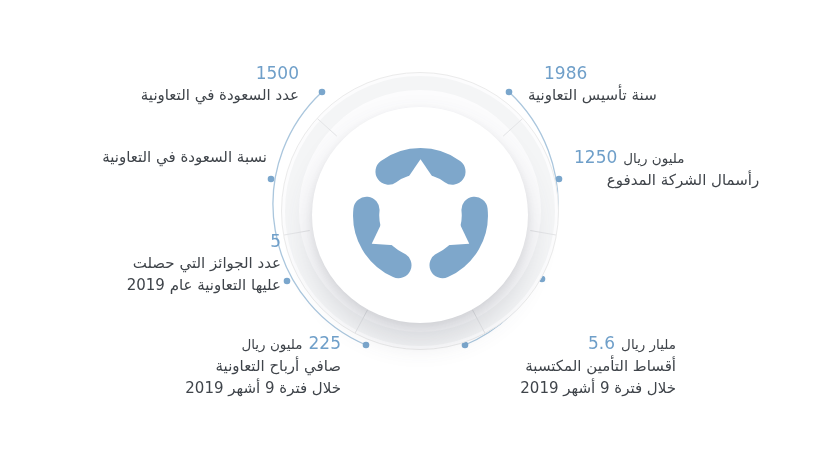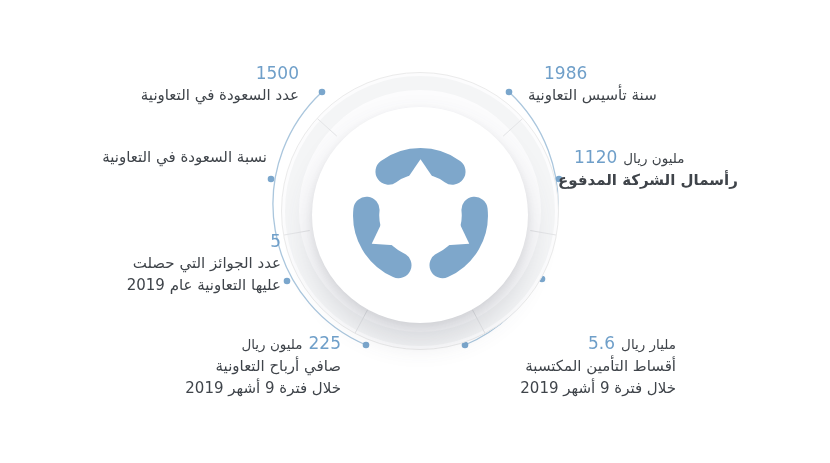--- a/index.html
+++ b/index.html
@@ -108,24 +108,24 @@
     </div>
     <div class="lbl" dir="rtl" style="text-align:left;">سنة تأسيس التعاونية</div>
   </div>
 
   <div class="stat side-left" style="right:563px;top:146px;width:250px;">
     <div class="lbl" dir="rtl">نسبة السعودة في التعاونية</div>
   </div>
 
   <div class="stat side-right" style="left:558px;top:146px;width:250px;">
     <div class="value-line">
-      <span class="num">1120</span>
+      <span class="num">1250</span>
       <span class="unit">مليون ريال</span>
     </div>
-    <div class="lbl" dir="rtl" style="text-align:left;font-weight:bold;">رأسمال الشركة المدفوع</div>
+    <div class="lbl" dir="rtl" style="text-align:center;">رأسمال الشركة المدفوع</div>
   </div>
 
   <div class="stat side-left" style="right:549px;top:230px;width:250px;">
     <div class="value-line">
       <span class="num">5</span>
 
     </div>
     <div class="lbl" dir="rtl">عدد الجوائز التي حصلت</div>
     <div class="lbl" dir="rtl">عليها التعاونية عام 2019</div>
   </div>

